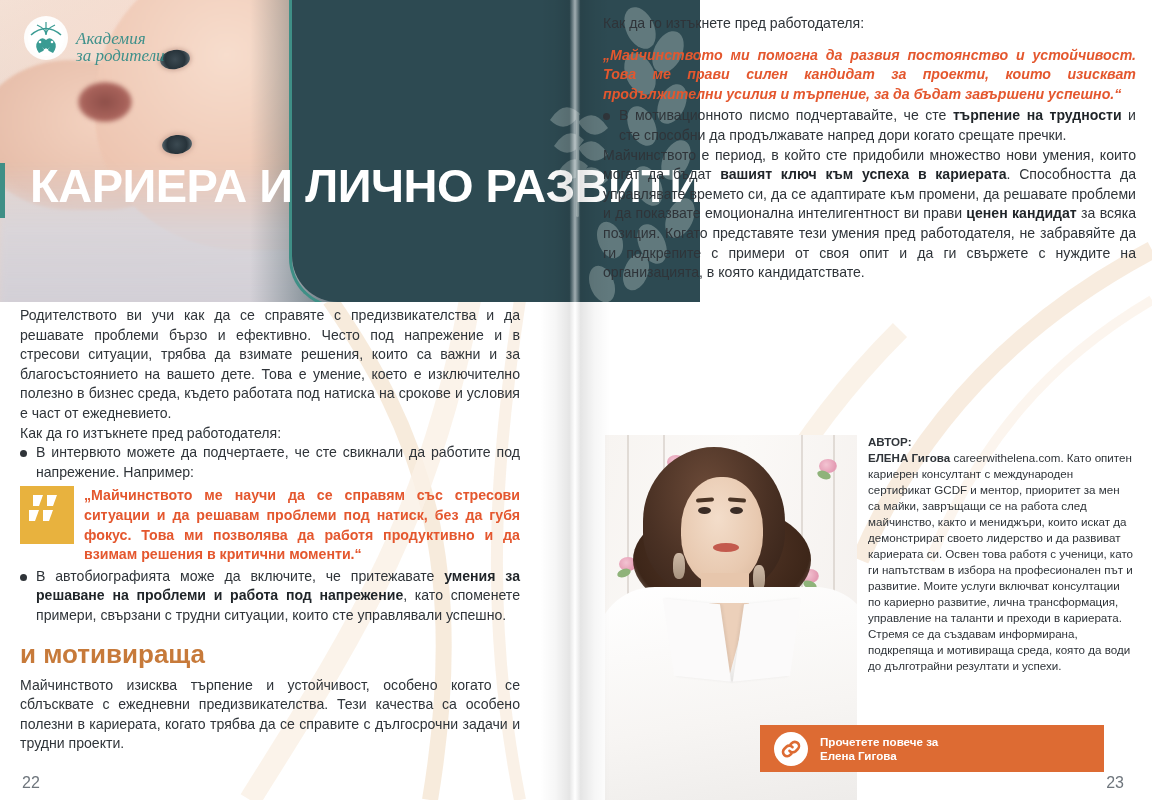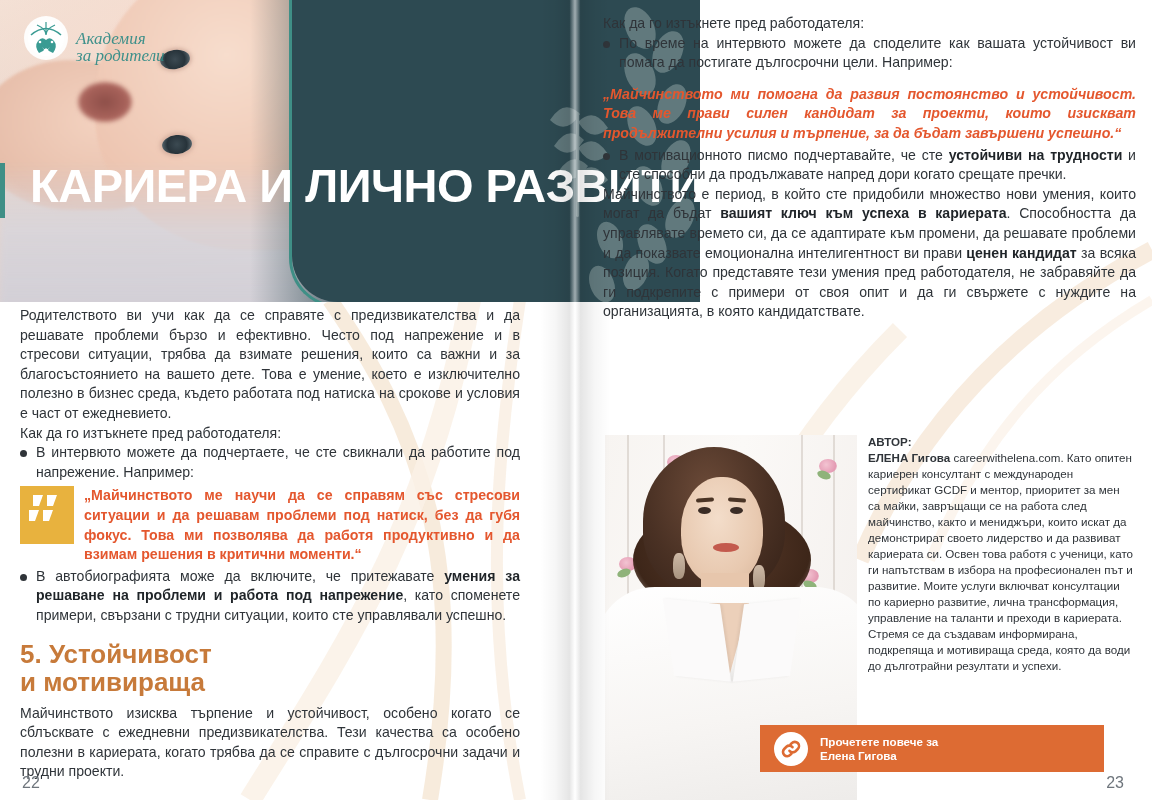--- a/index.html
+++ b/index.html
@@ -545,40 +545,35 @@
       </div>
       <div class="quote-text">„Майчинството ме научи да се справям със стресови ситуации и да решавам проблеми под натиск, без да губя фокус. Това ми позволява да работя продуктивно и да взимам решения в критични моменти.“</div>
     </div>
 
     <div class="bullet-row" style="margin-top:2px;">
       <div class="bullet-dot"></div>
       <div class="bullet-body body-text"><span>В автобиографията може да включите, че притежавате </span><b>умения за решаване на проблеми и работа под напрежение</b><span>, като споменете примери, свързани с трудни ситуации, които сте управлявали успешно.</span></div>
     </div>
 
     <div class="section-head">
-      <span>5. Устойчивост</span>
       <span class="l2">и мотивираща</span>
     </div>
 
     <div class="body-text">Майчинството изисква търпение и устойчивост, особено когато се сблъсквате с ежедневни предизвикателства. Тези качества са особено полезни в кариерата, когато трябва да се справите с дългосрочни задачи и трудни проекти.</div>
   </div>
 
   <div class="right-col">
     <div class="body-text">Как да го изтъкнете пред работодателя:</div>
 
+
+    <div class="right-quote">„Майчинството ми помогна да развия постоянство и устойчивост. Това ме прави силен кандидат за проекти, които изискват продължителни усилия и търпение, за да бъдат завършени успешно.“</div>
+
     <div class="bullet-row">
       <div class="bullet-dot"></div>
-      <div class="bullet-body body-text">По време на интервюто можете да споделите как вашата устойчивост ви помага да постигате дългосрочни цели. Например:</div>
-    </div>
-
-    <div class="right-quote">„Майчинството ми помогна да развия постоянство и устойчивост. Това ме прави силен кандидат за проекти, които изискват продължителни усилия и търпение, за да бъдат завършени успешно.“</div>
-
-    <div class="bullet-row">
-      <div class="bullet-dot"></div>
-      <div class="bullet-body body-text"><span>В мотивационното писмо подчертавайте, че сте </span><b>устойчиви на трудности</b><span> и сте способни да продължавате напред дори когато срещате пречки.</span></div>
+      <div class="bullet-body body-text"><span>В мотивационното писмо подчертавайте, че сте </span><b>търпение на трудности</b><span> и сте способни да продължавате напред дори когато срещате пречки.</span></div>
     </div>
 
     <div class="body-text" style="margin-top:0px;"><span>Майчинството е период, в който сте придобили множество нови умения, които могат да бъдат </span><b>вашият ключ към успеха в кариерата</b><span>. Способността да управлявате времето си, да се адаптирате към промени, да решавате проблеми и да показвате емоционална интелигентност ви прави </span><b>ценен кандидат</b><span> за всяка позиция. Когато представяте тези умения пред работодателя, не забравяйте да ги подкрепите с примери от своя опит и да ги свържете с нуждите на организацията, в която кандидатствате.</span></div>
   </div>
 
   <div class="portrait">
     <div class="curtain-stripe" style="left:22px;"></div>
     <div class="curtain-stripe" style="left:58px;"></div>
     <div class="curtain-stripe" style="left:196px;"></div>
     <div class="curtain-stripe" style="left:228px;"></div>

